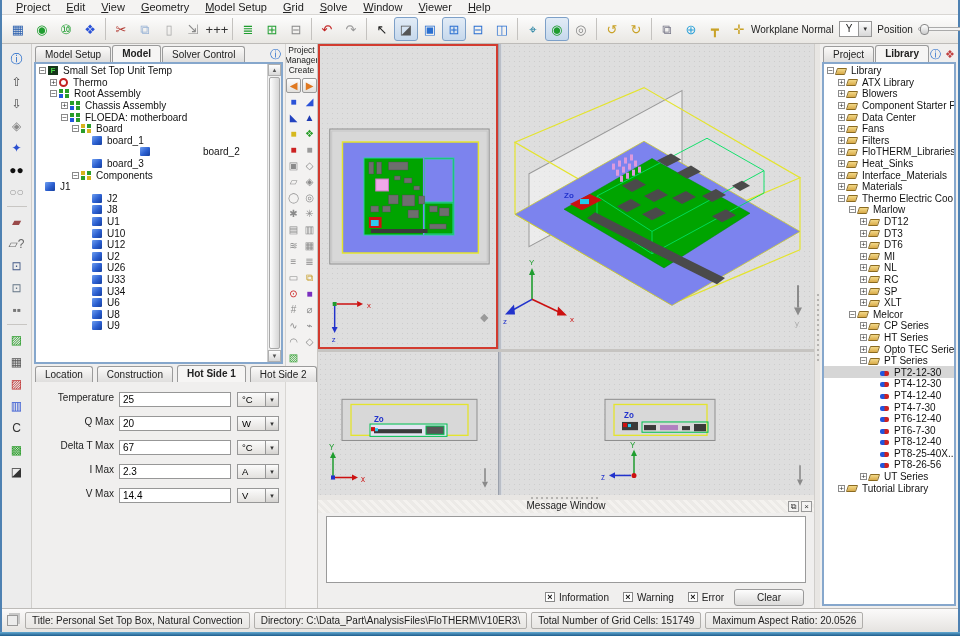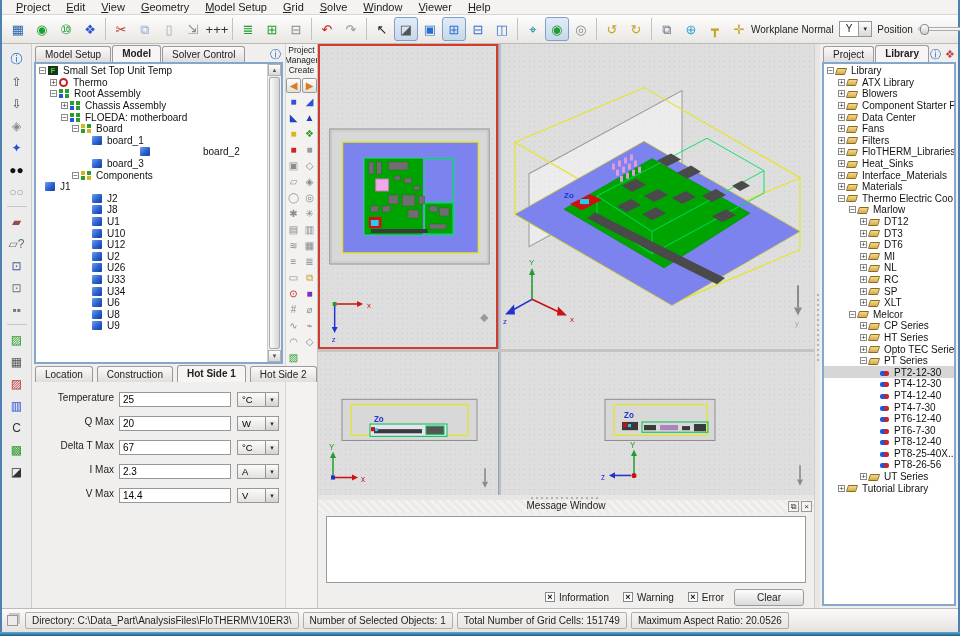--- a/index.html
+++ b/index.html
@@ -1037,22 +1037,22 @@
               </div>
             </div>
         </div>
       </div>
     </div>
 
     <div class="status">
       <div class="scube"></div>
       <span style="display:flex;gap:4px;">
 
+      <span class="seg">Title: Personal Set Top Box, Natural Convection</span>
           <span class="seg">Directory: C:\Data_Part\AnalysisFiles\FloTHERM\V10ER3\</span>
-          <span class="seg">Number of Selected Objects: 1</span>
           <span class="seg">Total Number of Grid Cells: 151749</span>
           <span class="seg">Maximum Aspect Ratio: 20.0526</span>
         </span>
 
     </div>
   </div>
 
   <div class="frame-bottom"></div>
 </div>
 

